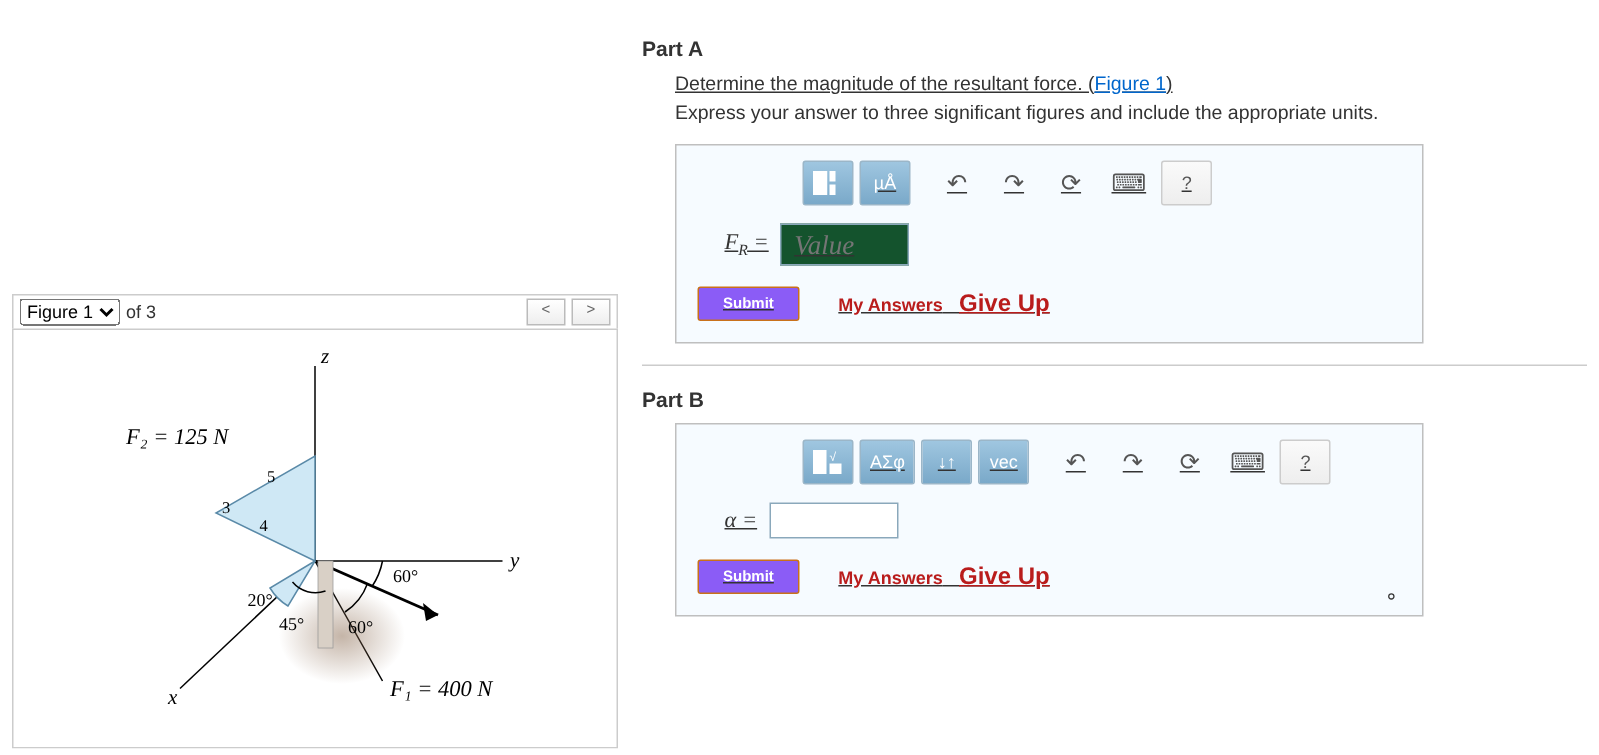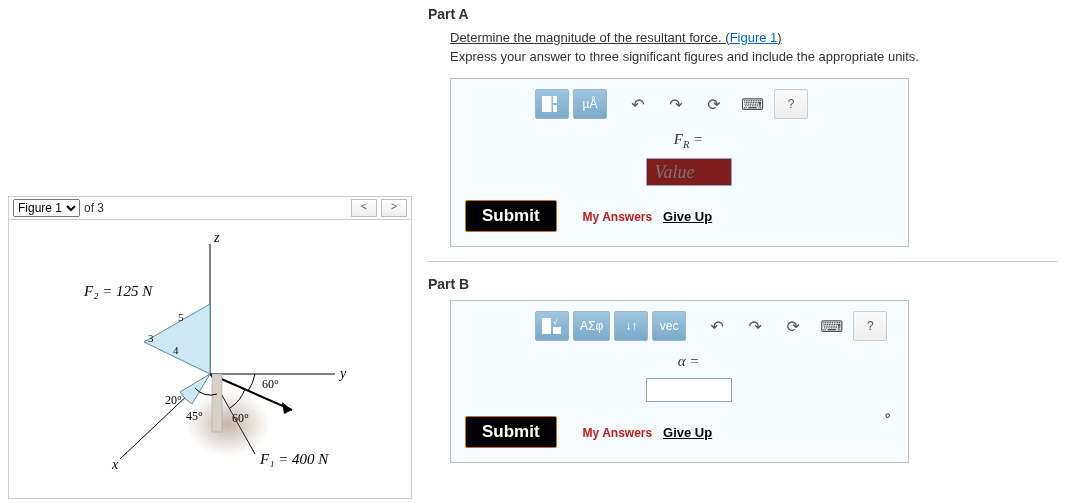--- a/index.html
+++ b/index.html
@@ -5,21 +5,21 @@
   * { box-sizing: border-box; }
   body {
     margin: 0;
     font-family: Arial, Helvetica, sans-serif;
     font-size: 13px;
     color: #333;
     background: #fff;
   }
   .container { display: flex; width: 1066px; }
   .left-panel { width: 420px; padding: 0 8px; }
-  .right-panel { width: 646px; padding: 0 8px; }
+  .right-panel { width: 646px; padding: 18px 8px; }
 
   
   .fig-nav {
     margin-top: 196px;
     display: flex;
     align-items: center;
     gap: 4px;
     padding: 2px 4px;
     border: 1px solid #ccc;
     border-bottom: none;
@@ -48,21 +48,22 @@
   
   .part-title { font-weight: bold; font-size: 14px; margin: 6px 0 8px 0; }
   .indent { margin-left: 22px; }
   .prompt { margin: 4px 0; text-decoration: underline; }
   .prompt a { color: #0066cc; text-decoration: underline; }
   .instruction { font-weight: normal; margin: 4px 0 14px 0; }
   .answer-box {
     border: 1px solid #bfbfbf;
     background: #f6fbff;
     padding: 10px 14px 14px 14px;
-    width: 459px;
+    width: 499px;
+    text-decoration: underline;
   }
   .toolbar {
     display: flex;
     align-items: center;
     gap: 4px;
     margin-left: 70px;
     margin-bottom: 12px;
   }
   .tbtn {
     height: 30px;
@@ -73,48 +74,48 @@
     font-size: 12px;
     display: flex;
     align-items: center;
     justify-content: center;
     border-radius: 2px;
     cursor: pointer;
     padding: 0 6px;
   }
   .tbtn.gray { background: none; border: none; color: #555; font-size: 16px; cursor: pointer; }
   .tbtn.graybox { background: linear-gradient(#fafafa,#eee); border:1px solid #ccc; color:#555; }
-  .answer-line { display: flex; align-items: center; gap: 8px; margin-bottom: 14px; margin-left: 18px; flex-direction: column;}
+  .answer-line { display: flex; align-items: center; gap: 8px; margin-bottom: 14px; margin-left: 18px;}
   .answer-line .label { font-style: italic; font-family: 'Times New Roman', serif; font-size: 15px; }
   .val-input, .unit-input {
     height: 28px;
     border: 1px solid #8aa8bb;
-    background: #7f1d1d;
+    background: #14532d;
     font-style: italic;
     font-family: 'Times New Roman', serif;
     font-size: 18px;
     color: #999;
     padding: 0 8px;
   }
   .val-input { width: 86px; }
   .unit-input { width: 86px; }
   .plain-input { height: 24px; width: 86px; border: 1px solid #8aa8bb; background:#fff; }
   .btn-row { display: flex; align-items: center; gap: 26px; }
   .submit-btn {
-    background: #000000;
+    background: #8b5cf6;
     color: #fff;
     border: 1px solid #c9711a;
     padding: 5px 16px;
     font-weight: bold;
-    font-size: 17px;
+    font-size: 10px;
     border-radius: 2px;
     cursor: pointer;
   }
   .my-answers { font-weight: bold; color: #b91c1c; font-size: 12px; }
-  .giveup { color: #000000; text-decoration: underline; font-weight: bold; font-size: 13px; cursor: pointer; }
+  .giveup { color: #b91c1c; text-decoration: underline; font-weight: bold; font-size: 16px; cursor: pointer; }
   hr.sep { border: none; border-top: 1px solid #ccc; margin: 14px 0; }
   .deg { position: absolute; right: 16px; top: 106px; font-size:14px; }
   .answer-box.rel { position: relative; }
   sub { font-size: 0.7em; }
   .toolbar-gap { width: 6px; }
 </style>
 </head>
 <body>
 
 <div class="container">

